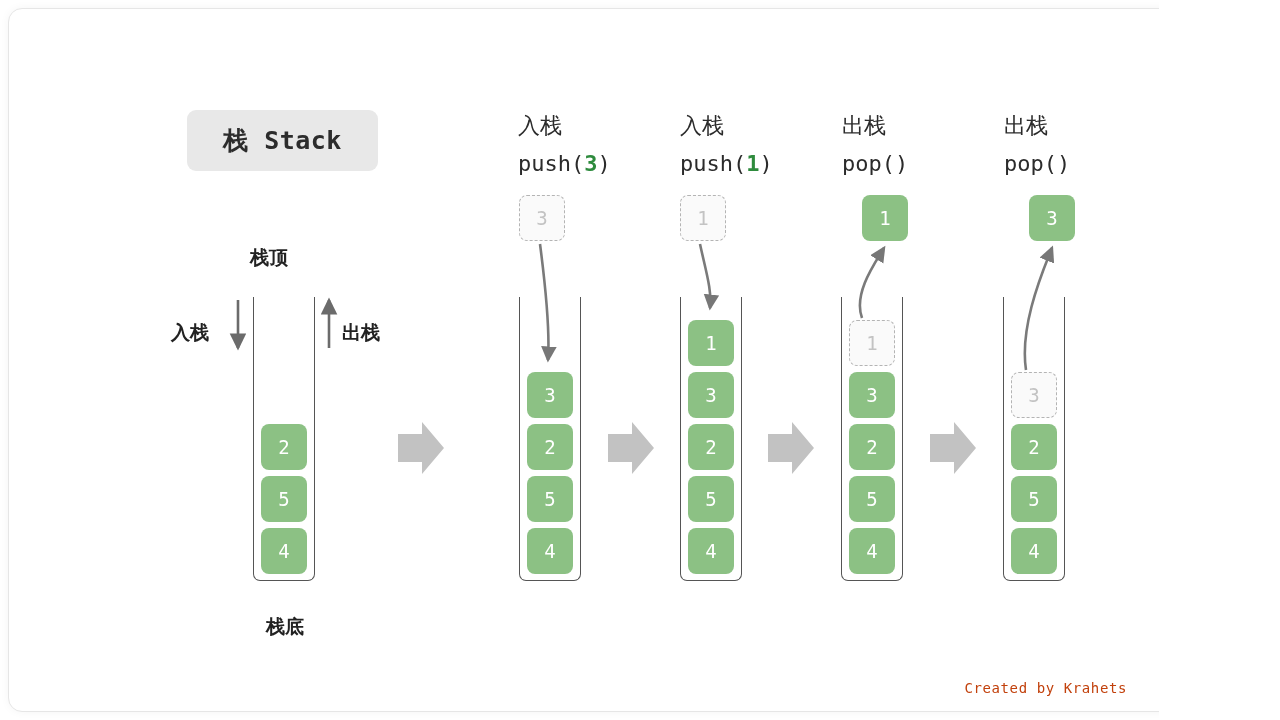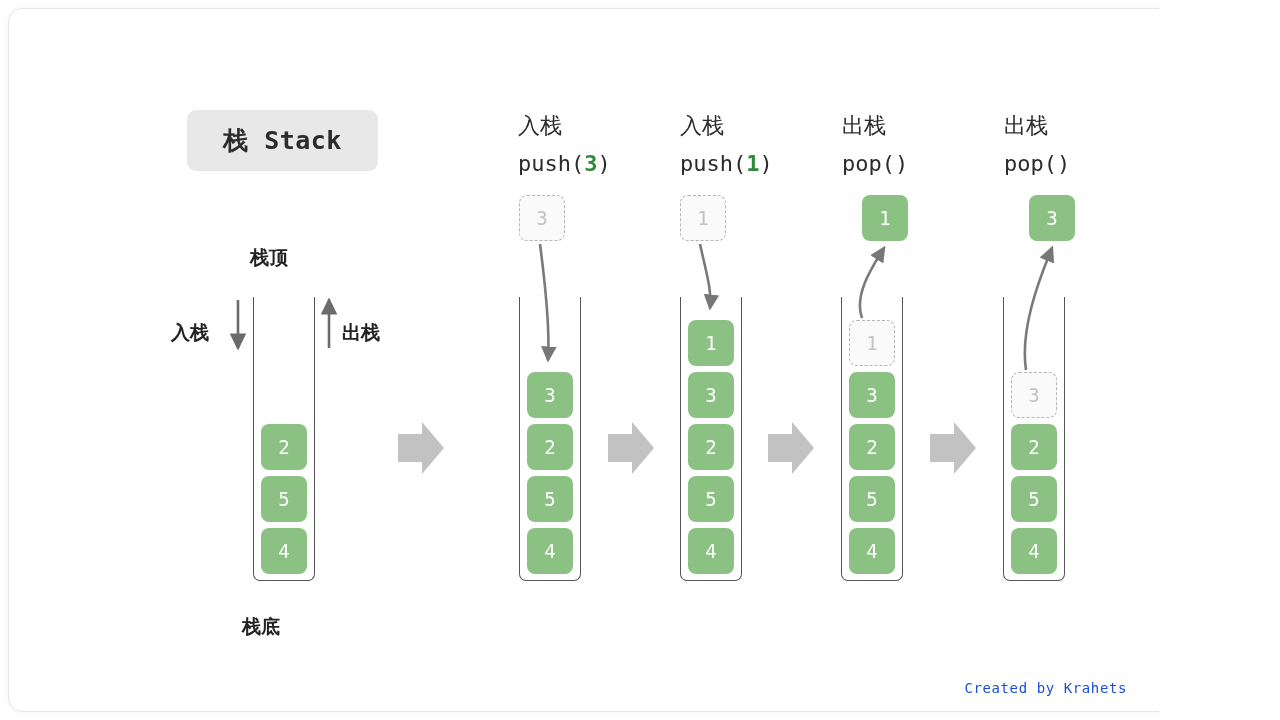--- a/index.html
+++ b/index.html
@@ -100,36 +100,36 @@
     left: 0; top: 0;
     width: 1280px; height: 720px;
     pointer-events: none;
   }
 
   
   .watermark {
     position: absolute;
     right: 32px; bottom: 24px;
     font-size: 14px;
-    color: #1d4ed8;
+    color: #c2410c;
     font-family: "DejaVu Sans Mono", "Liberation Mono", monospace;
     letter-spacing: 0.6px;
     white-space: nowrap;
   }
 </style>
 </head>
 <body>
 
 <div id="canvas">
   <div class="frame"></div>
 
   <div class="title-badge">栈 Stack</div>
 
   <div class="cn-bold" style="left:250px; top:245px;">栈顶</div>
-  <div class="cn-bold" style="left:242px; top:614px;">栈底</div>
+  <div class="cn-bold" style="left:266px; top:614px;">栈底</div>
   <div class="cn-bold" style="left:171px; top:320px;">入栈</div>
   <div class="cn-bold" style="left:342px; top:320px;">出栈</div>
 
   <div class="stack-frame" style="left:253px; top:297px; height:284px;"></div>
   <div class="cell solid" style="left:261px; top:424px;">2</div>
   <div class="cell solid" style="left:261px; top:476px;">5</div>
   <div class="cell solid" style="left:261px; top:528px;">4</div>
 
   <div class="op-label" style="left:518px; top:107px;">
     <div><span class="cn">入栈</span></div>

